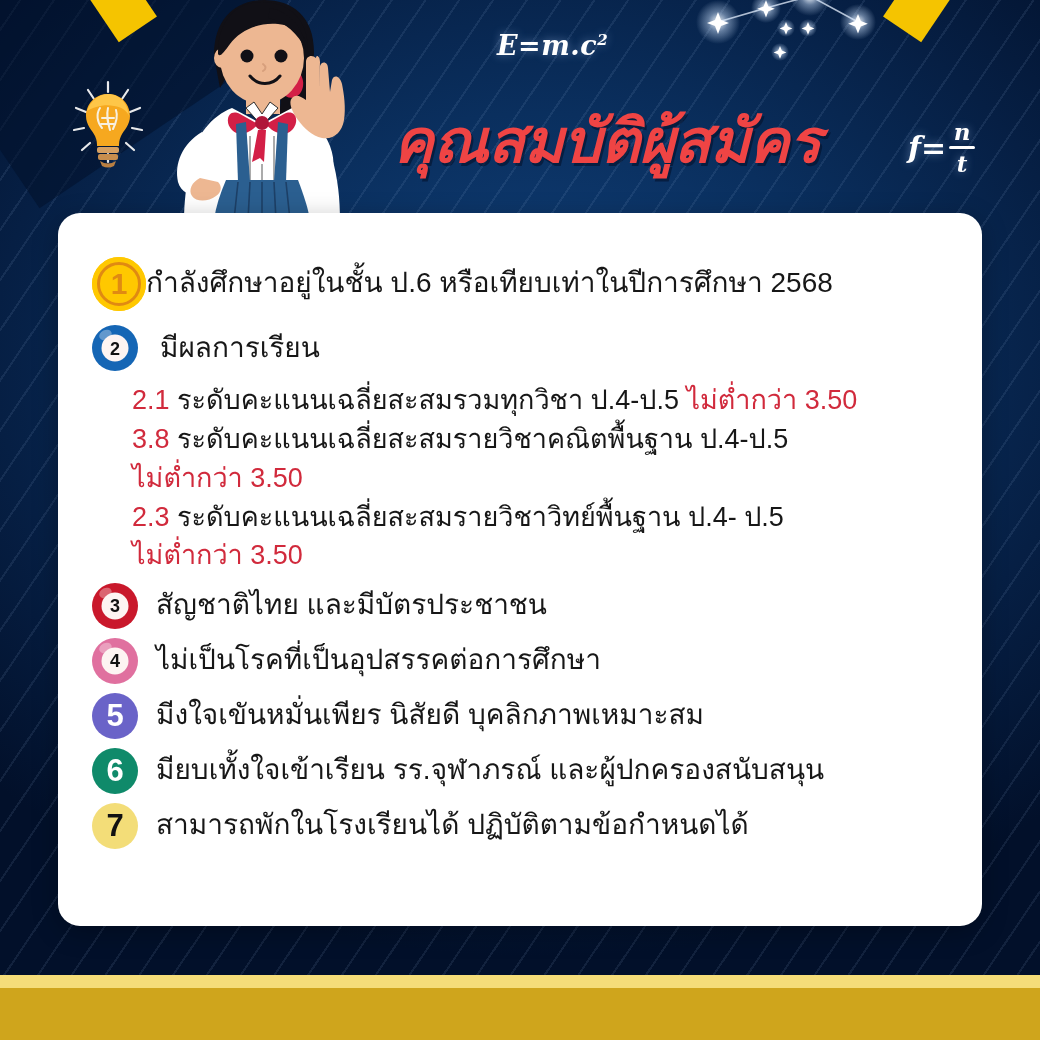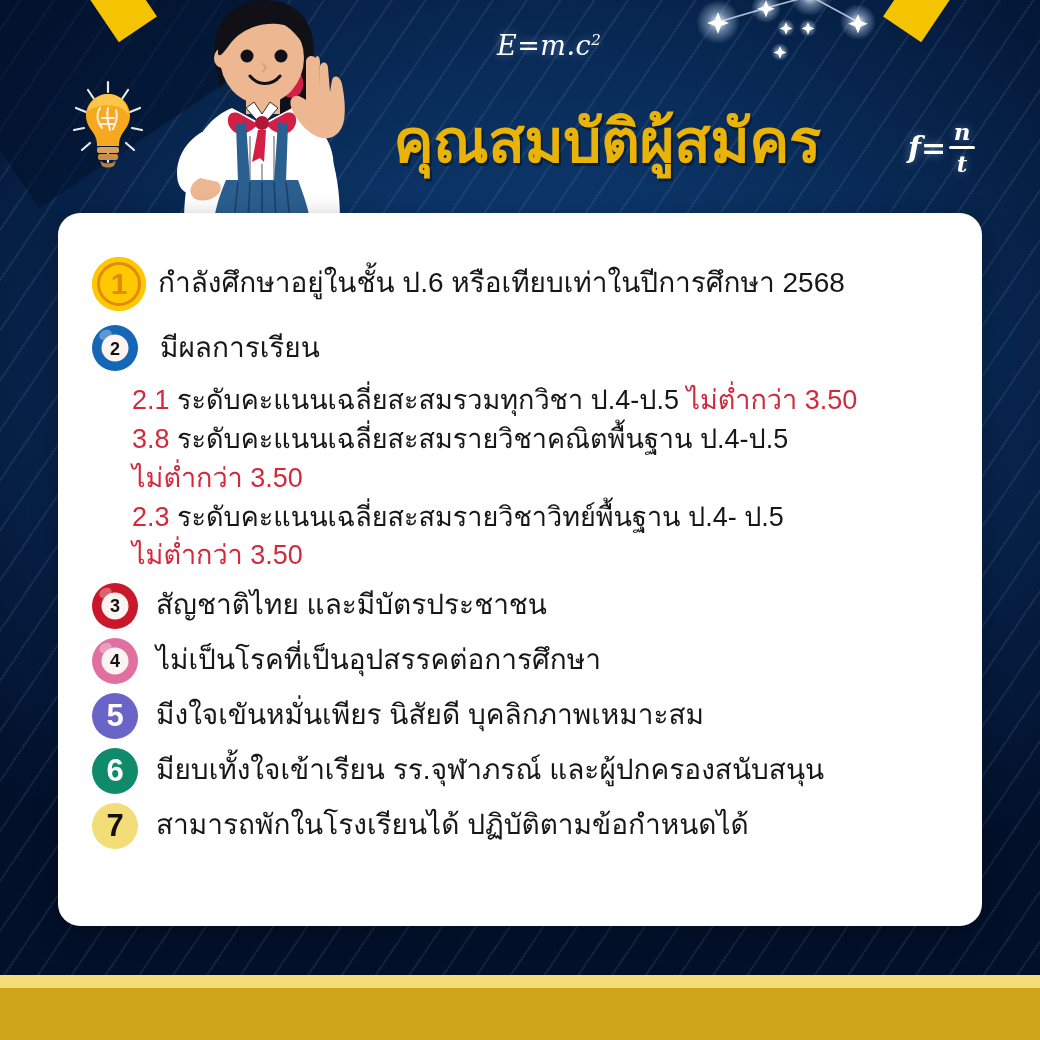--- a/index.html
+++ b/index.html
@@ -51,41 +51,42 @@
 
   
   .constellation{position:absolute;left:690px;top:-6px;width:240px;height:120px;}
 
   
   .eq{
     position:absolute;color:#fff;font-family:"DejaVu Serif",serif;
     text-shadow:0 0 10px rgba(180,210,255,.45);
     font-style:italic;
   }
-  .eq-emc{left:497px;top:30px;font-size:27px;font-weight:400;letter-spacing:.5px;}
+  .eq-emc{left:497px;top:30px;font-size:27px;font-weight:700;letter-spacing:.5px;}
   .eq-emc sup{font-size:15px;}
   .eq-fnt{left:908px;top:120px;font-size:30px;font-weight:700;display:flex;align-items:center;gap:3px;}
   .frac{display:inline-flex;flex-direction:column;align-items:center;line-height:1;font-size:23px;}
   .frac .num{padding-bottom:2px;}
   .frac .bar{width:26px;height:3px;background:#fff;border-radius:2px;margin:1px 0;}
   .frac .den{padding-top:2px;}
 
   
   .bulb{position:absolute;left:64px;top:78px;width:88px;height:96px;}
 
   
   .girl{position:absolute;left:140px;top:-4px;width:244px;height:224px;}
 
   
   .title{
     position:absolute;left:372px;top:100px;width:470px;height:84px;
     display:flex;align-items:center;justify-content:center;
-    color:#eab308;font-size:60px;font-weight:700;line-height:1;
+    color:#ef4444;font-size:60px;font-weight:700;line-height:1;
     letter-spacing:-.5px;white-space:nowrap;
     text-shadow:2px 3px 0 rgba(3,15,38,.55);
+    font-style:italic;
   }
 
   
   .card{
     position:absolute;left:58px;top:213px;width:924px;height:713px;
     background:#fff;border-radius:22px;
     box-shadow:0 6px 26px rgba(0,0,0,.28);
   }
   .card-inner{position:absolute;left:34px;top:44px;right:26px;}
 
@@ -109,21 +110,21 @@
   .badge-ball .disc{position:absolute;left:50%;top:50%;transform:translate(-50%,-50%);
     width:27px;height:27px;border-radius:50%;background:#fdf4f2;
     display:flex;align-items:center;justify-content:center;}
   .badge-ball .num{color:#111;font-size:18px;font-weight:700;line-height:1;}
 
   .badge-flat{width:46px;height:46px;border-radius:50%;
     display:flex;align-items:center;justify-content:center;}
   .badge-flat .num{font-size:31px;font-weight:700;line-height:1;}
 
   .row-1{margin-bottom:14px;}
-  .row-1 .row-text{padding-top:8px;margin-left:12px;text-align:center;}
+  .row-1 .row-text{padding-top:8px;text-align:center;}
   .row-2{margin-bottom:10px;}
   .row-2 .row-text{margin-left:22px;padding-top:5px;}
 
   .sublist{margin:4px 0 8px 40px;}
   .subitem{
     color:#171717;font-size:27px;line-height:1.42;margin-bottom:1px;
   }
   .sub-no{color:#d12a3c;}
   .sub-red{color:#d12a3c;}
 

